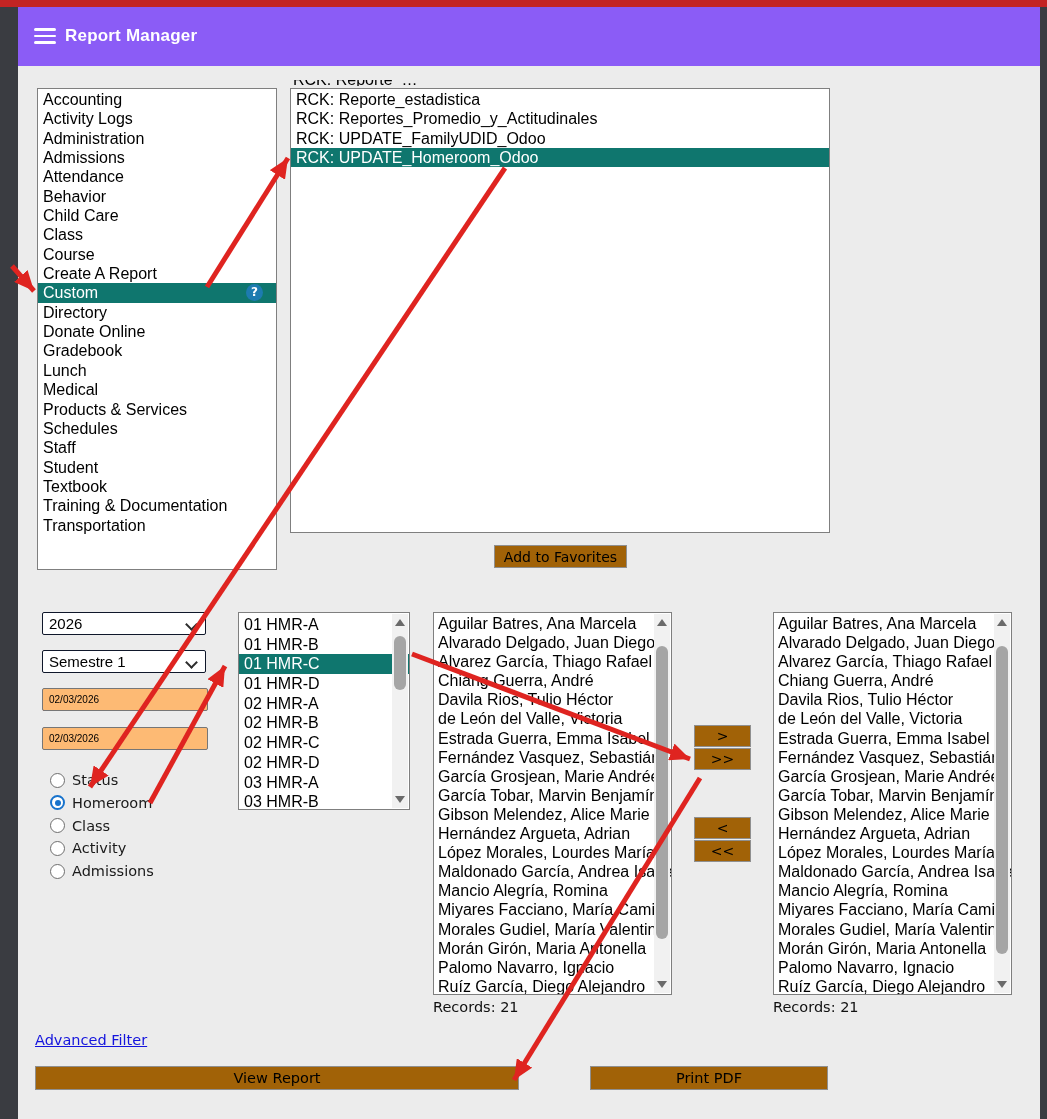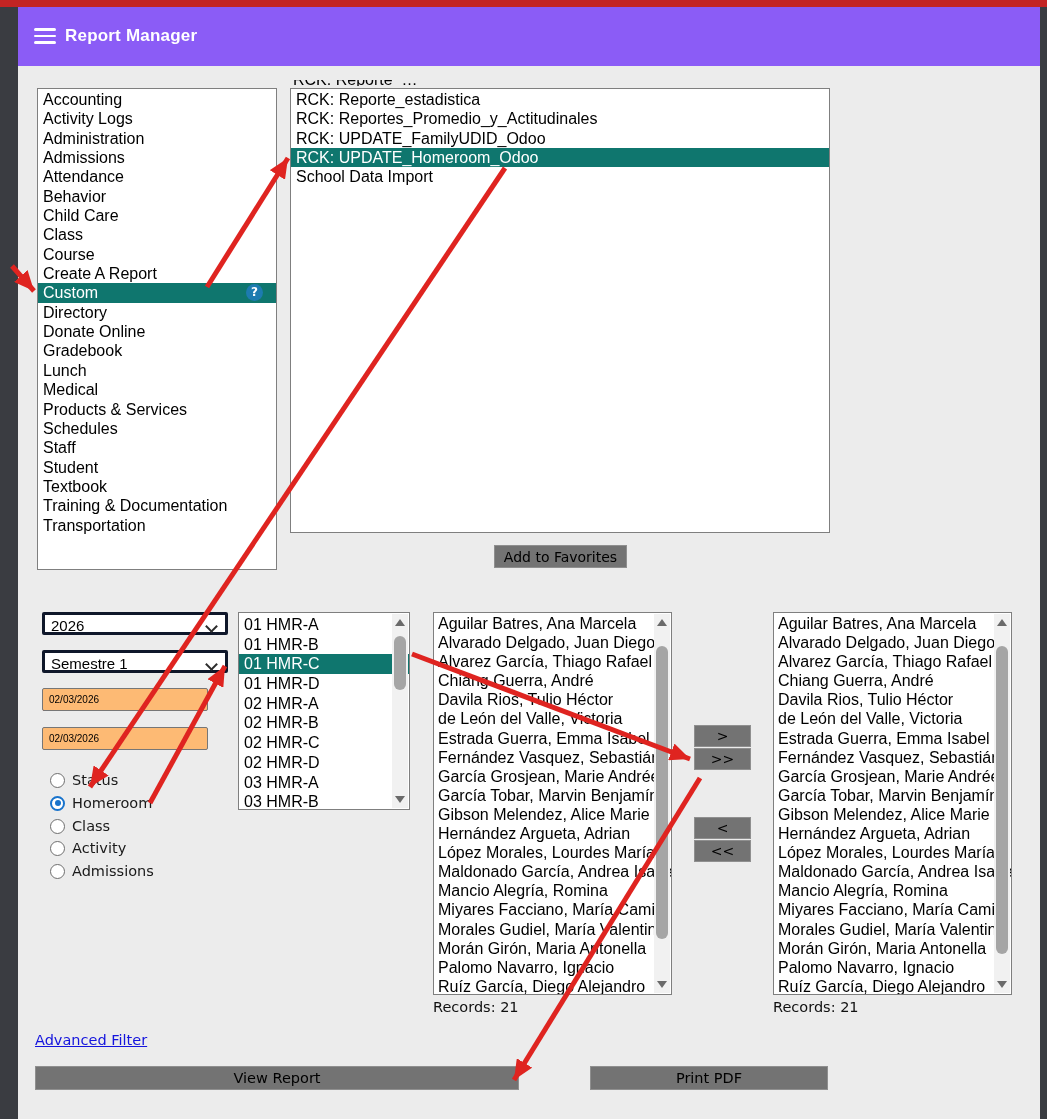--- a/index.html
+++ b/index.html
@@ -26,40 +26,40 @@
   #cat-box .lrow{height:19.35px;line-height:19.35px;}
   #help-badge{position:absolute;right:13px;top:1px;width:17px;height:17px;border-radius:50%;
     background:#1d7bb0;color:#fff;font-family:"DejaVu Sans",sans-serif;font-weight:bold;
     font-size:12px;line-height:17px;text-align:center;}
   #rep-clip{left:293px;top:80px;width:522px;height:6px;overflow:hidden;z-index:1;}
   #rep-clip span{display:block;margin-top:-10px;font-family:Liberation Sans, sans-serif;
     font-size:16px;line-height:19px;white-space:nowrap;color:#000;}
   #rep-box{left:290px;top:88px;width:540px;height:445px;padding-top:1px;z-index:2;}
   #rep-box .lrow{height:19.3px;line-height:19.3px;}
   
-  .btn{box-sizing:border-box;background:#737373;border:1px solid #8f8f8f;color:#000;
+  .btn{box-sizing:border-box;background:#a16207;border:1px solid #8f8f8f;color:#000;
     font-family:"DejaVu Sans",sans-serif;font-size:14px;text-align:center;cursor:pointer;
     display:flex;align-items:center;justify-content:center;padding:0;}
   #fav-btn{left:494px;top:545px;width:133px;height:23px;}
   
   .flabel{font-size:12px;color:#b91c1c;margin-top:28px;}
-  .fakeselect{box-sizing:border-box;background:#fff;border:3px solid #0f172a;border-radius:2px;
-    width:186px;height:23px;line-height:21px;padding-left:6px;font-family:"Liberation Sans",sans-serif;
+  .fakeselect{box-sizing:border-box;background:#fff;border:1px solid #0f172a;border-radius:2px;
+    width:164px;height:23px;line-height:21px;padding-left:6px;font-family:"Liberation Sans",sans-serif;
     font-size:15px;color:#000;cursor:pointer;}
   .chev{position:absolute;right:9px;top:7px;width:7px;height:7px;border-right:2px solid #2c2c2c;
     border-bottom:2px solid #2c2c2c;transform:rotate(45deg);}
   .textinput{box-sizing:border-box;background:#fdba74;border:1px solid #767676;border-radius:2px;
     width:166px;height:23px;padding:0 0 0 6px;font-family:"Liberation Sans",sans-serif;
     font-size:10px;color:#000;}
   #year-label{left:42px;top:595px;} #year-select{left:42px;top:612px;}
   #term-label{left:42px;top:634px;} #term-select{left:42px;top:650px;}
   #from-label{left:42px;top:672px;} #from-input{left:42px;top:688px;}
   #to-label{left:42px;top:711px;}   #to-input{left:42px;top:727px;}
   
-  .radio-row{position:absolute;left:50px;height:16px;display:flex;align-items:flex-end;cursor:pointer;}
+  .radio-row{position:absolute;left:50px;height:16px;display:flex;align-items:center;cursor:pointer;}
   .radio{box-sizing:border-box;width:15px;height:15px;border-radius:50%;border:1px solid #6e6e6e;
     background:#fff;position:relative;flex:none;}
   .radio.on{border:2px solid #1873cc;}
   .radio.on::after{content:"";position:absolute;left:2.5px;top:2.5px;width:6px;height:6px;
     border-radius:50%;background:#1873cc;}
   .radio-row .rlabel{margin-left:7px;font-size:14.5px;color:#1a1a1a;}
   
   #filter-label{left:238px;top:595px;}
   #filter-box{left:238px;top:612px;width:172px;height:198px;padding-top:2px;}
   #filter-box .lrow{height:19.7px;line-height:19.7px;}
@@ -129,21 +129,20 @@
   </div>
 
 <div class="abs" id="rep-clip">
     <span>RCK: Reporte_…</span>
   </div>
 <div class="abs listbox" id="rep-box">
     <div class="lrow">RCK: Reporte_estadistica</div>
     <div class="lrow">RCK: Reportes_Promedio_y_Actitudinales</div>
     <div class="lrow">RCK: UPDATE_FamilyUDID_Odoo</div>
     <div class="lrow sel">RCK: UPDATE_Homeroom_Odoo</div>
-    <div class="lrow">School Data Import</div>
   </div>
 
 <button class="abs btn" id="fav-btn">Add to Favorites</button>
 
 <div class="abs flabel" id="year-label">Year</div>
 <div class="abs fakeselect" id="year-select">
   <span>2026</span>
   <span class="chev"></span>
 </div>
 <div class="abs flabel" id="term-label">Term</div>

